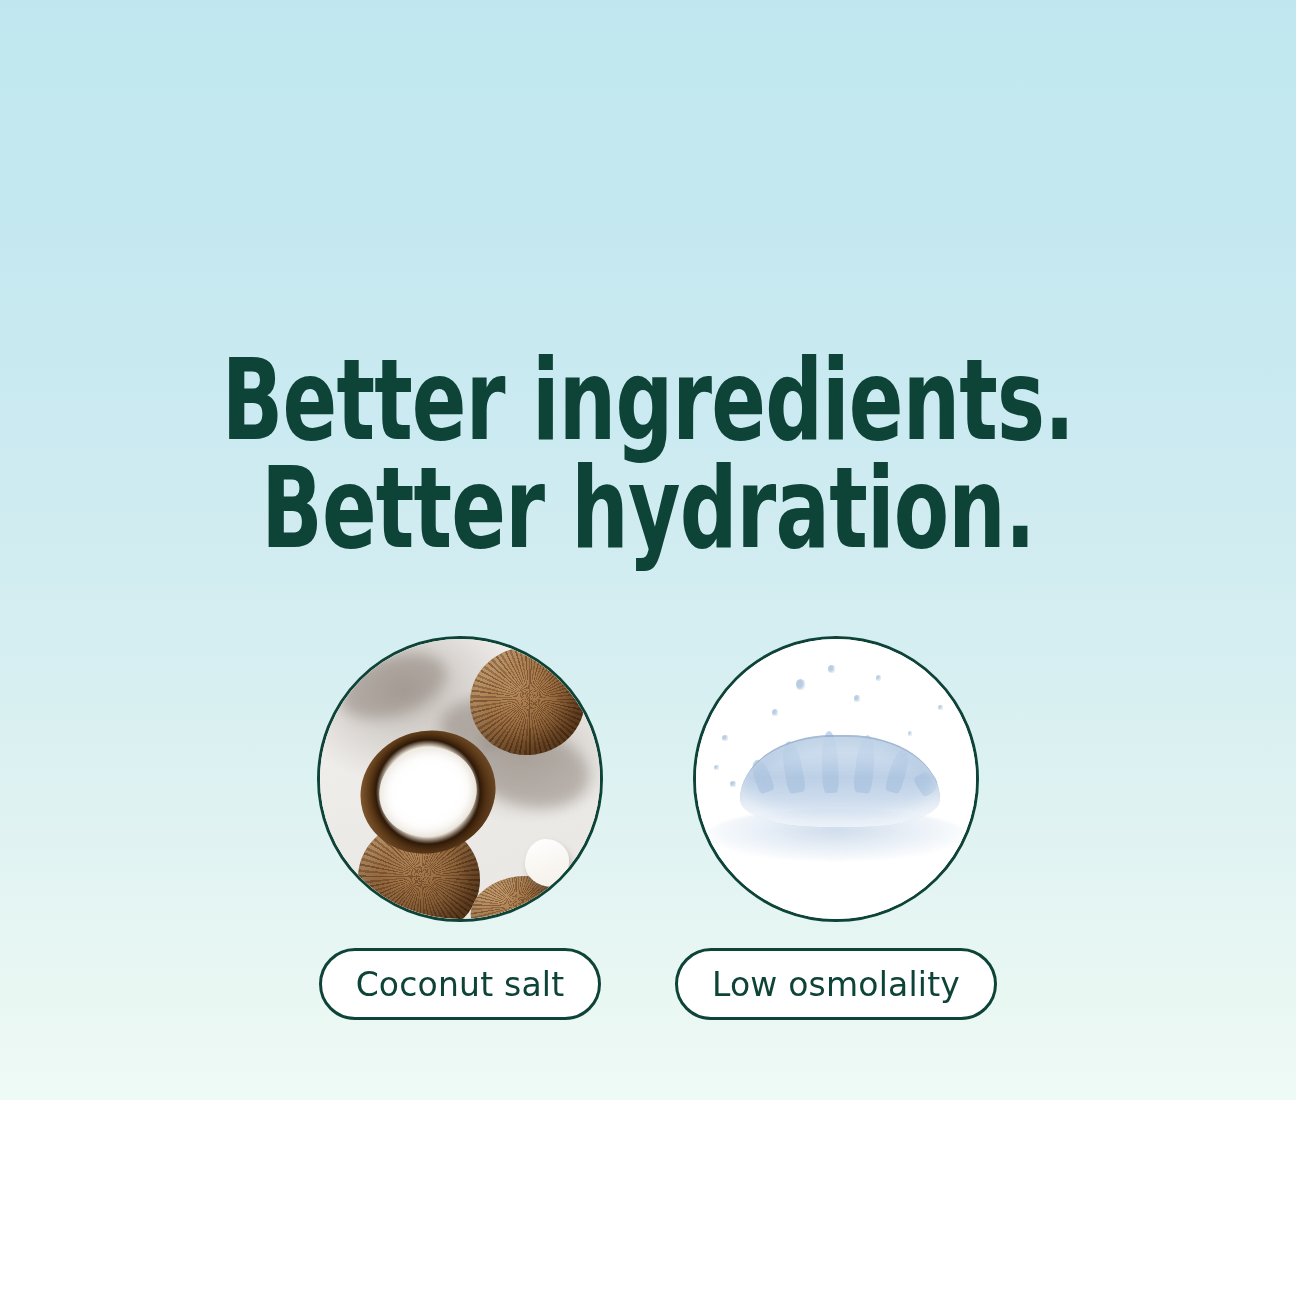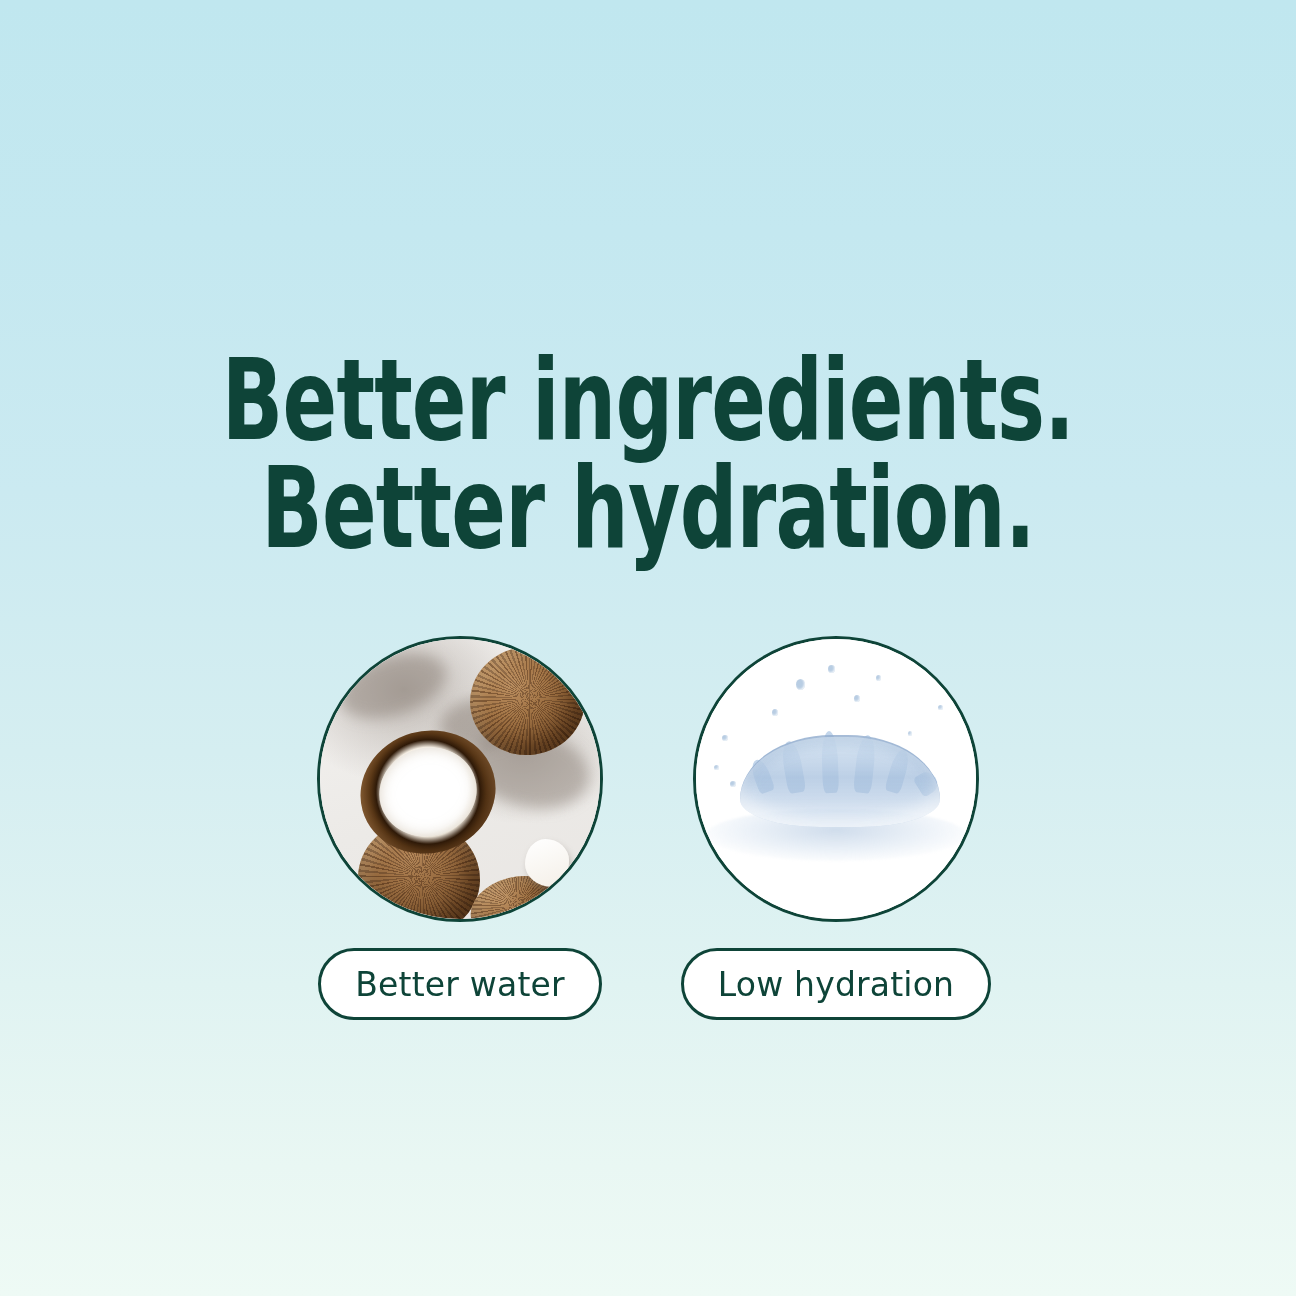--- a/index.html
+++ b/index.html
@@ -9,21 +9,21 @@
   body {
     width: 1296px;
     height: 1296px;
     overflow: hidden;
     font-family: "Liberation Sans", sans-serif;
   }
 
   #poster {
     position: relative;
     width: 1296px;
-    height: 1296px;
+    height: 1100px;
     background: linear-gradient(180deg,
         #c0e7ef 0%,
         #c4e8f0 18%,
         #cbeaf1 38%,
         #d5eef1 58%,
         #e0f3f2 76%,
         #e9f7f3 90%,
         #eefaf5 100%);
     overflow: hidden;
   }
@@ -359,21 +359,21 @@
           <div class="nut nut-a"></div>
           <div class="nut nut-b"></div>
           <div class="half"></div>
           <div class="nut nut-c">
             <div class="flesh-strip"></div>
           </div>
           <div class="chip"></div>
         </div>
       </div>
       <div class="pill">
-        <span>Better water</span>
+        <span>Coconut salt</span>
       </div>
     </div>
 
 
     <div class="card">
       <div class="circle">
         <div class="art water-bg">
           <div class="ripple"></div>
           <div class="splash-crown">
             <div class="spike" style="left:14px;  width:16px; height:34px; transform:rotate(-20deg);"></div>
@@ -390,18 +390,18 @@
           <div class="drop" style="left:76px;  top:70px;  width:6px;  height:7px;"></div>
           <div class="drop" style="left:180px; top:36px;  width:5px;  height:6px;"></div>
           <div class="drop" style="left:26px;  top:96px;  width:6px;  height:6px;"></div>
           <div class="drop" style="left:18px;  top:126px; width:5px;  height:5px;"></div>
           <div class="drop" style="left:34px;  top:142px; width:6px;  height:6px;"></div>
           <div class="drop" style="left:242px; top:66px;  width:5px;  height:5px;"></div>
           <div class="drop" style="left:212px; top:92px;  width:4px;  height:5px;"></div>
         </div>
       </div>
       <div class="pill">
-        <span>Low hydration</span>
+        <span>Low osmolality</span>
       </div>
     </div>
 
   </div>
 </div>
 
 </body></html>

